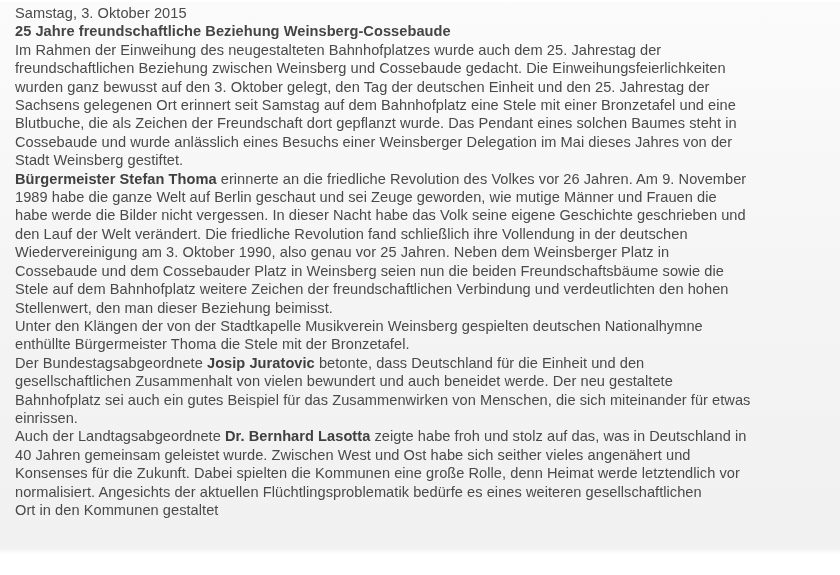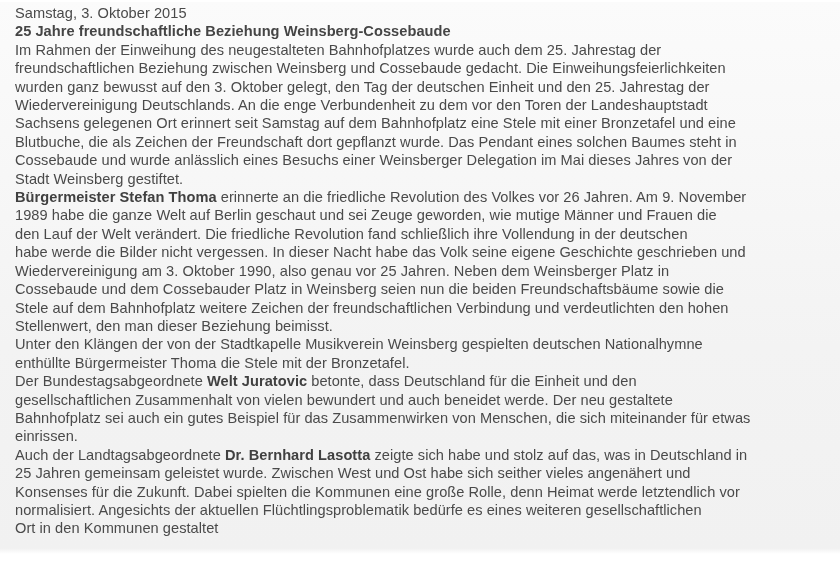--- a/index.html
+++ b/index.html
@@ -50,51 +50,50 @@
 
 <div class="page">
   <div class="article">
     <span class="line">Samstag, 3. Oktober 2015</span>
     <span class="line title">25 Jahre freundschaftliche Beziehung Weinsberg-Cossebaude</span>
 
     <div>
       <span class="line">Im Rahmen der Einweihung des neugestalteten Bahnhofplatzes wurde auch dem 25. Jahrestag der</span>
       <span class="line">freundschaftlichen Beziehung zwischen Weinsberg und Cossebaude gedacht. Die Einweihungsfeierlichkeiten</span>
       <span class="line">wurden ganz bewusst auf den 3. Oktober gelegt, den Tag der deutschen Einheit und den 25. Jahrestag der</span>
-      <span class="line">Wiedervereinigung Deutschlands. An die enge Verbundenheit zu dem vor den Toren der Landeshauptstadt</span>
       <span class="line">Sachsens gelegenen Ort erinnert seit Samstag auf dem Bahnhofplatz eine Stele mit einer Bronzetafel und eine</span>
       <span class="line">Blutbuche, die als Zeichen der Freundschaft dort gepflanzt wurde. Das Pendant eines solchen Baumes steht in</span>
       <span class="line">Cossebaude und wurde anlässlich eines Besuchs einer Weinsberger Delegation im Mai dieses Jahres von der</span>
       <span class="line">Stadt Weinsberg gestiftet.</span>
     </div>
 
     <div>
       <span class="line"><b>Bürgermeister Stefan Thoma</b><span> erinnerte an die friedliche Revolution des Volkes vor 26 Jahren. Am 9. November</span></span>
       <span class="line">1989 habe die ganze Welt auf Berlin geschaut und sei Zeuge geworden, wie mutige Männer und Frauen die</span>
+      <span class="line">habe werde die Bilder nicht vergessen. In dieser Nacht habe das Volk seine eigene Geschichte geschrieben und</span>
       <span class="line">den Lauf der Welt verändert. Die friedliche Revolution fand schließlich ihre Vollendung in der deutschen</span>
-      <span class="line">habe werde die Bilder nicht vergessen. In dieser Nacht habe das Volk seine eigene Geschichte geschrieben und</span>
       <span class="line">Wiedervereinigung am 3. Oktober 1990, also genau vor 25 Jahren. Neben dem Weinsberger Platz in</span>
       <span class="line">Cossebaude und dem Cossebauder Platz in Weinsberg seien nun die beiden Freundschaftsbäume sowie die</span>
       <span class="line">Stele auf dem Bahnhofplatz weitere Zeichen der freundschaftlichen Verbindung und verdeutlichten den hohen</span>
       <span class="line">Stellenwert, den man dieser Beziehung beimisst.</span>
     </div>
 
     <div>
       <span class="line">Unter den Klängen der von der Stadtkapelle Musikverein Weinsberg gespielten deutschen Nationalhymne</span>
       <span class="line">enthüllte Bürgermeister Thoma die Stele mit der Bronzetafel.</span>
     </div>
 
     <div>
-      <span class="line"><span>Der Bundestagsabgeordnete </span><b>Welt Juratovic</b><span> betonte, dass Deutschland für die Einheit und den</span></span>
+      <span class="line"><span>Der Bundestagsabgeordnete </span><b>Josip Juratovic</b><span> betonte, dass Deutschland für die Einheit und den</span></span>
       <span class="line">gesellschaftlichen Zusammenhalt von vielen bewundert und auch beneidet werde. Der neu gestaltete</span>
       <span class="line">Bahnhofplatz sei auch ein gutes Beispiel für das Zusammenwirken von Menschen, die sich miteinander für etwas</span>
       <span class="line">einrissen.</span>
     </div>
 
     <div>
-      <span class="line"><span>Auch der Landtagsabgeordnete </span><b>Dr. Bernhard Lasotta</b><span> zeigte sich habe und stolz auf das, was in Deutschland in</span></span>
-      <span class="line">25 Jahren gemeinsam geleistet wurde. Zwischen West und Ost habe sich seither vieles angenähert und</span>
+      <span class="line"><span>Auch der Landtagsabgeordnete </span><b>Dr. Bernhard Lasotta</b><span> zeigte habe froh und stolz auf das, was in Deutschland in</span></span>
+      <span class="line">40 Jahren gemeinsam geleistet wurde. Zwischen West und Ost habe sich seither vieles angenähert und</span>
       <span class="line">Konsenses für die Zukunft. Dabei spielten die Kommunen eine große Rolle, denn Heimat werde letztendlich vor</span>
       <span class="line">normalisiert. Angesichts der aktuellen Flüchtlingsproblematik bedürfe es eines weiteren gesellschaftlichen</span>
       <span class="line">Ort in den Kommunen gestaltet</span>
     </div>
   </div>
 </div>
 
 </body></html>

